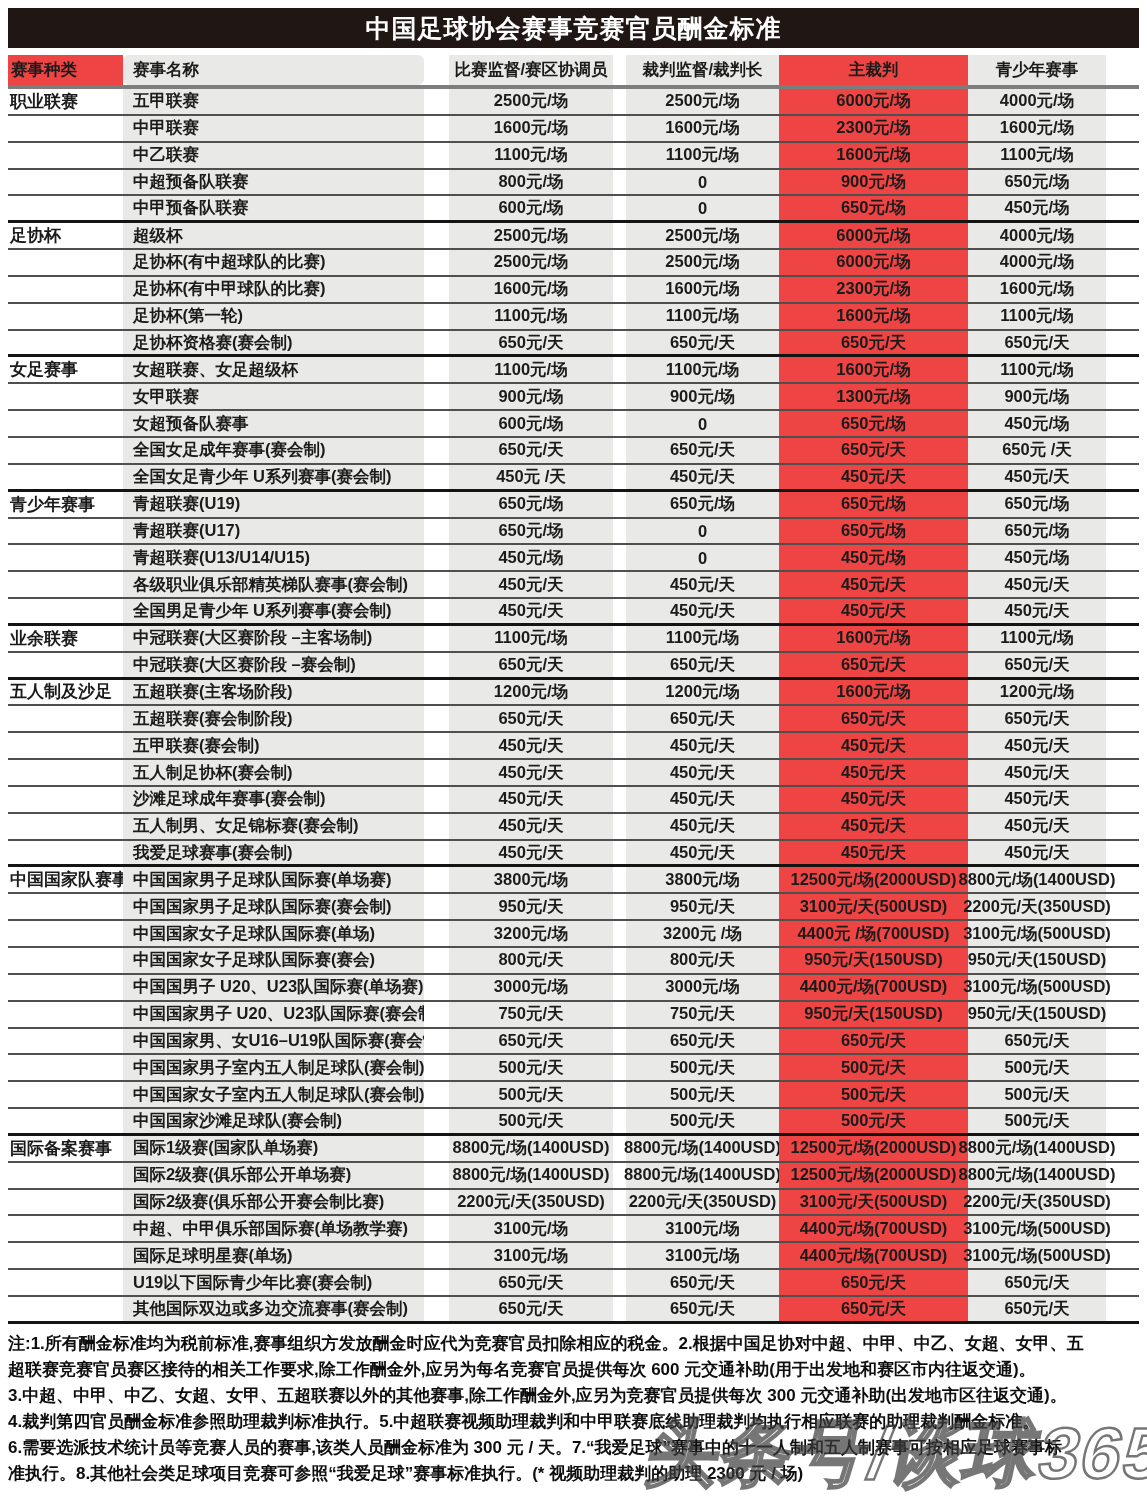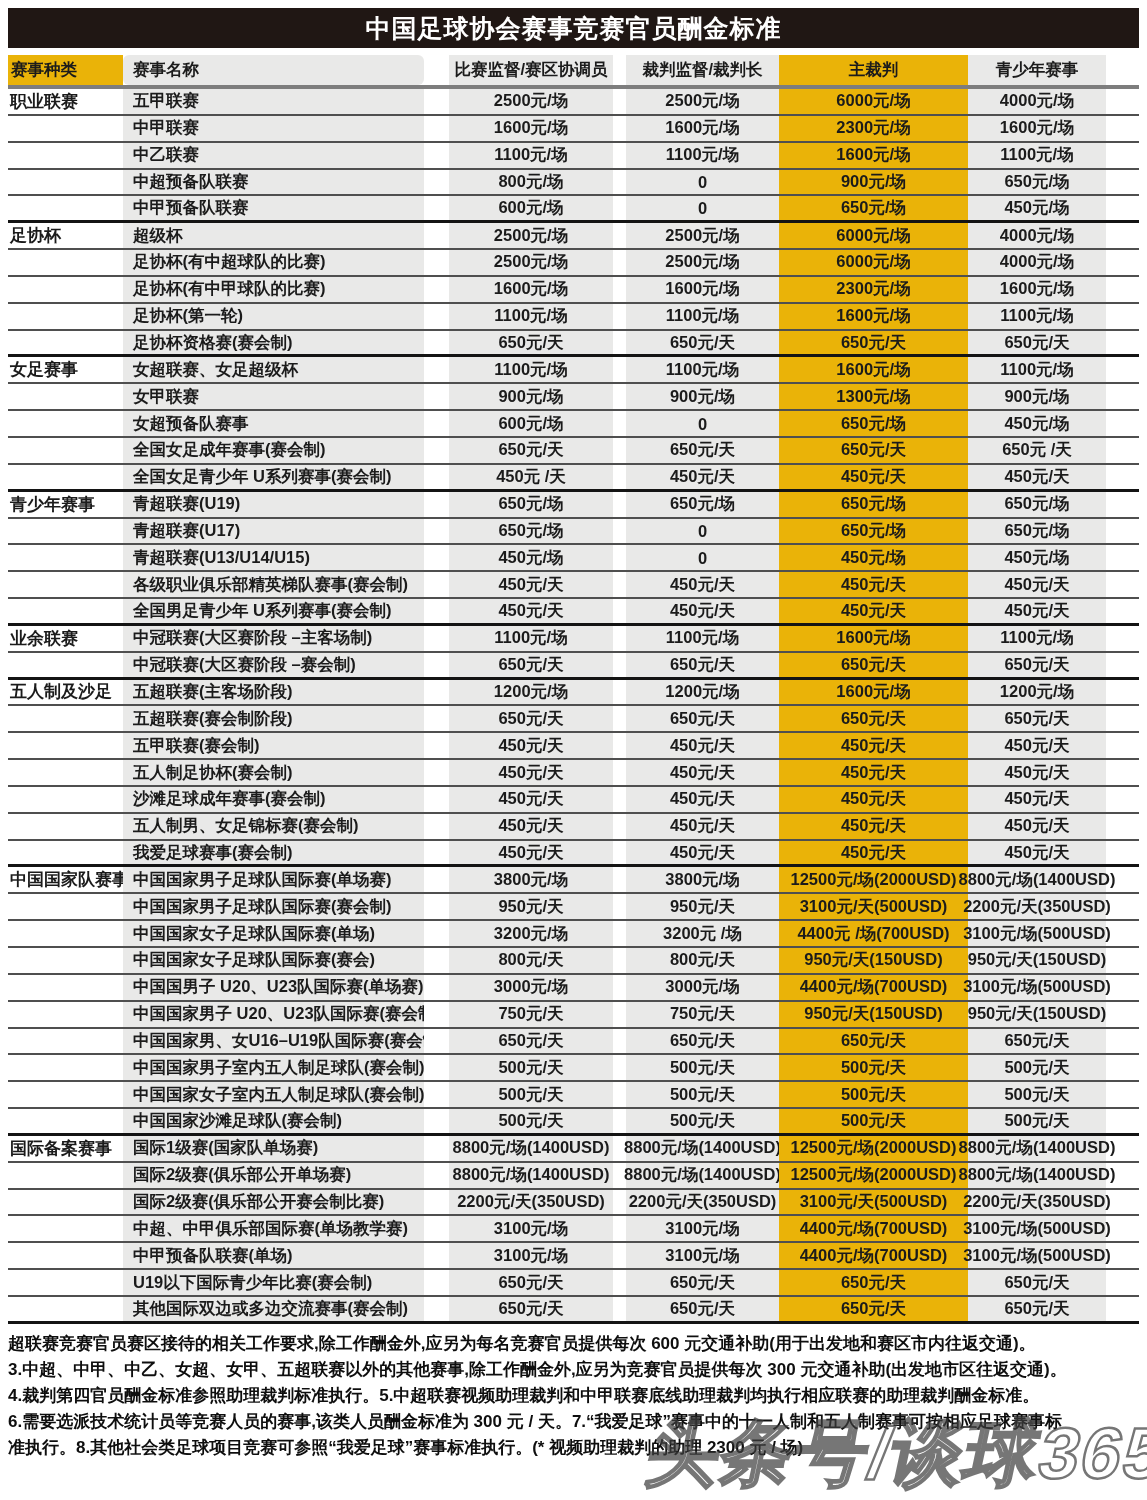--- a/index.html
+++ b/index.html
@@ -28,21 +28,21 @@
     grid-template-columns:115px 301px 25px 164px 13px 153px 189px 138px;
     box-sizing:border-box;
     align-items:center;
   }
   .header-row{
     height:34px;
     border-bottom:4px solid #7d7d7d;
   }
   .header-row .hc{font-weight:bold;font-size:16.5px;height:100%;display:flex;align-items:center;}
   .bg-g{background:#e9e9e8;}
-  .bg-w{background:#eab308;}
+  .bg-w{background:#ef4444;}
   .hc.left{justify-content:flex-start;padding-left:3px;box-sizing:border-box;}
   .hc.name{padding-left:10px;border-radius:6px;}
   .hc.center{justify-content:center;}
   .row{
     height:26.85px;
     border-bottom:2px solid #4f4f4f;
   }
   .row.section-end{border-bottom:3px solid #141414;}
   .row.table-end{border-bottom:3px solid #141414;}
   .cell{height:100%;box-sizing:border-box;}
@@ -874,21 +874,21 @@
         </div>
         <div class="cell fee bg-w">
           <span>4400元/场(700USD)</span>
         </div>
         <div class="cell fee bg-g">
           <span>3100元/场(500USD)</span>
         </div>
       </div>
       <div class="grid-row row">
         <div class="cell cat"></div>
-        <div class="cell name">中甲预备队联赛(单场)</div>
+        <div class="cell name">国际足球明星赛(单场)</div>
         <div class="cell gut"></div>
         <div class="cell fee bg-g">
           <span>3100元/场</span>
         </div>
         <div class="cell gut"></div>
         <div class="cell fee bg-g">
           <span>3100元/场</span>
         </div>
         <div class="cell fee bg-w">
           <span>4400元/场(700USD)</span>
@@ -929,20 +929,21 @@
         <div class="cell fee bg-w">
           <span>650元/天</span>
         </div>
         <div class="cell fee bg-g">
           <span>650元/天</span>
         </div>
       </div>
     </div>
 
   <div class="notes">
+    <div class="note-line">注:1.所有酬金标准均为税前标准,赛事组织方发放酬金时应代为竞赛官员扣除相应的税金。2.根据中国足协对中超、中甲、中乙、女超、女甲、五</div>
     <div class="note-line">超联赛竞赛官员赛区接待的相关工作要求,除工作酬金外,应另为每名竞赛官员提供每次 600 元交通补助(用于出发地和赛区市内往返交通)。</div>
     <div class="note-line">3.中超、中甲、中乙、女超、女甲、五超联赛以外的其他赛事,除工作酬金外,应另为竞赛官员提供每次 300 元交通补助(出发地市区往返交通)。</div>
     <div class="note-line">4.裁判第四官员酬金标准参照助理裁判标准执行。5.中超联赛视频助理裁判和中甲联赛底线助理裁判均执行相应联赛的助理裁判酬金标准。</div>
     <div class="note-line">6.需要选派技术统计员等竞赛人员的赛事,该类人员酬金标准为 300 元 / 天。7.“我爱足球”赛事中的十一人制和五人制赛事可按相应足球赛事标</div>
     <div class="note-line">准执行。8.其他社会类足球项目竞赛可参照“我爱足球”赛事标准执行。(* 视频助理裁判的助理 2300 元 / 场)</div>
   </div>
 
   <div class="watermark">头条号/谈球365</div>
 
 </div>

